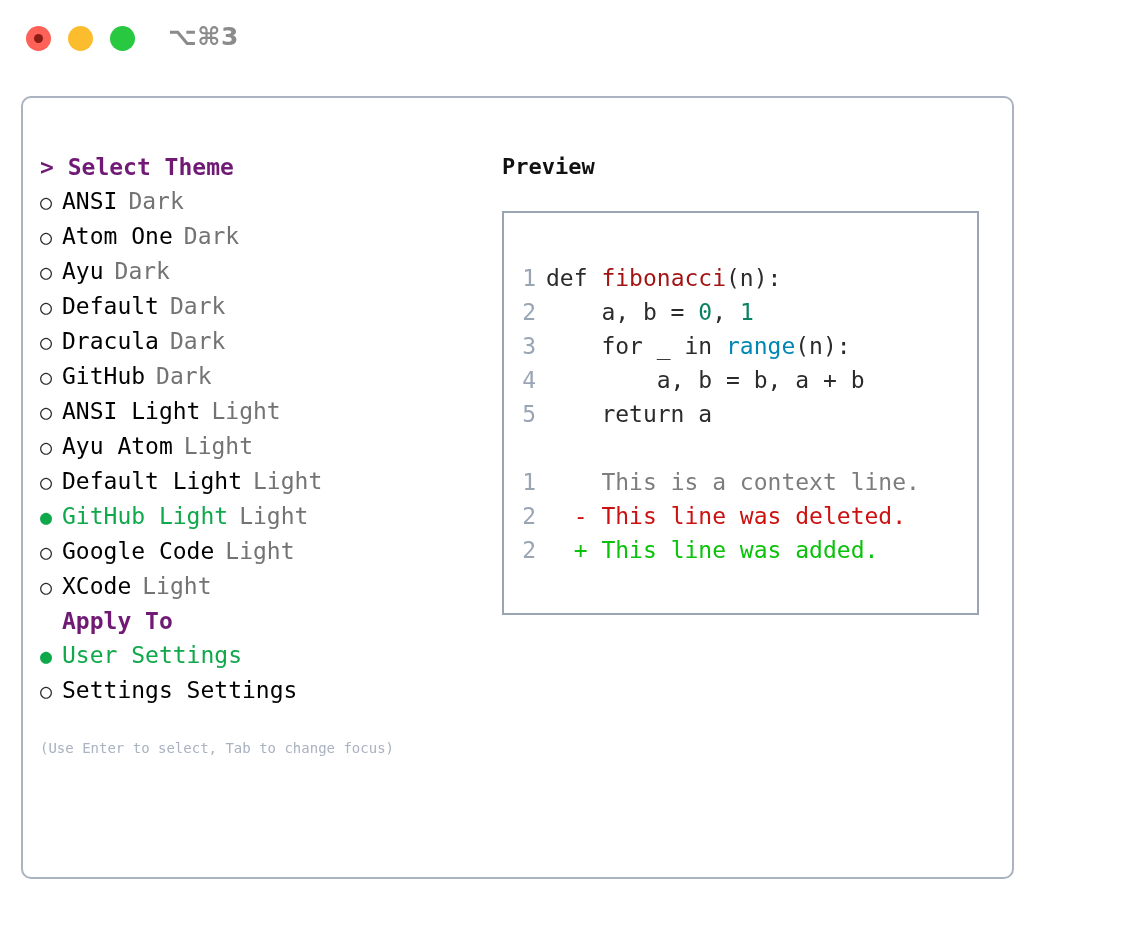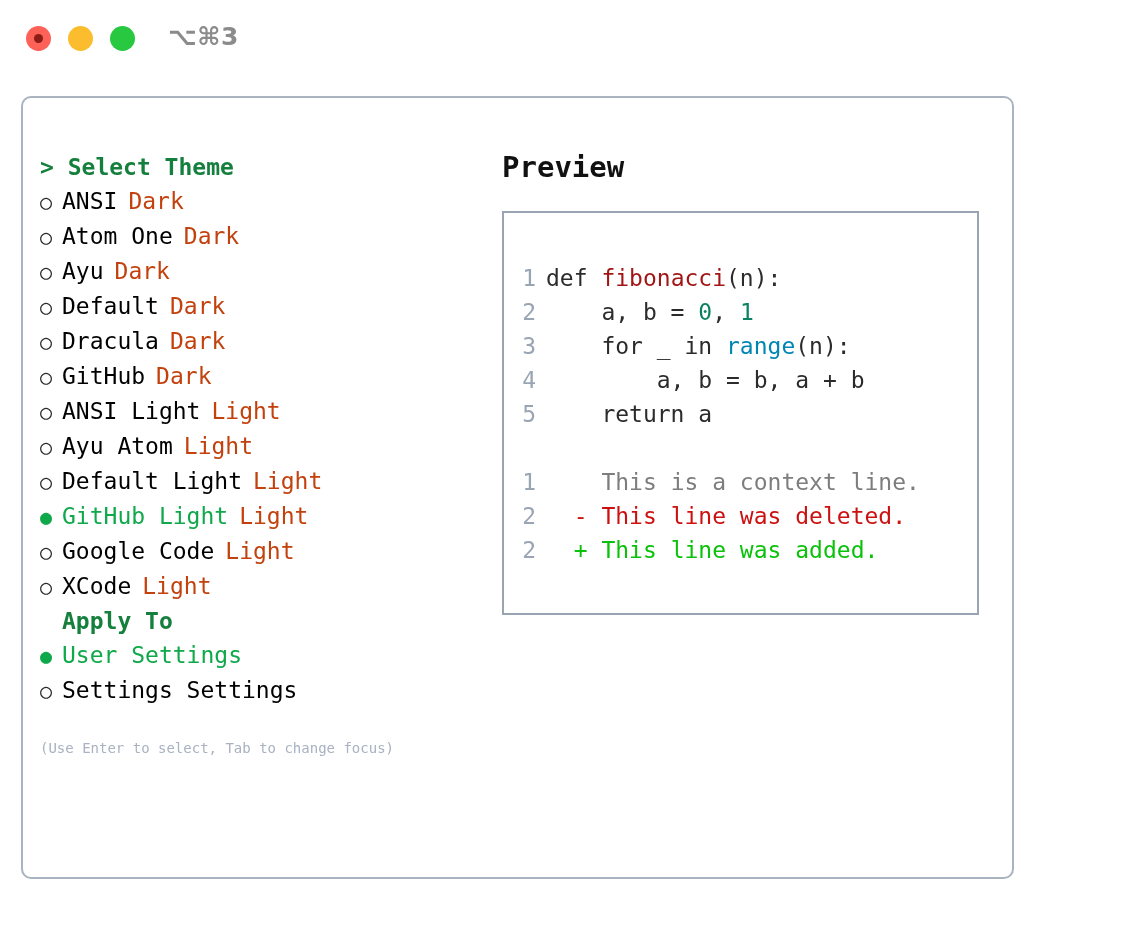--- a/index.html
+++ b/index.html
@@ -79,21 +79,21 @@
   
   #left-pane {
     position: absolute;
     left: 17px; top: 52px;
     width: 450px;
   }
 
   .section-header {
     font-size: 23px;
     font-weight: bold;
-    color: #15803d;
+    color: #701a75;
     line-height: 34px;
     white-space: pre;
   }
 
   .opt-row {
     display: flex;
     align-items: baseline;
     font-size: 23px;
     line-height: 34px;
     white-space: pre;
@@ -102,21 +102,21 @@
   .opt-bullet {
     width: 22px;
     flex: 0 0 22px;
     font-size: 20px;
     color: #2b2b2b;
   }
   .opt-row.selected .opt-bullet { color: #0FA84A; }
   .opt-label { color: #000000; }
   .opt-row.selected .opt-label { color: #0FA84A; }
   .opt-tag {
-    color: #c2410c;
+    color: #737373;
     padding-left: 11px;
   }
 
   #apply-block { }
   #apply-block .section-header { padding-left: 22px; font-weight: bold; }
 
   #hint {
     margin-top: 23px;
     font-size: 14px;
     line-height: 34px;
@@ -124,21 +124,21 @@
     width: 420px;
   }
 
   
   #right-pane {
     position: absolute;
     left: 479px; top: 52px;
     width: 490px;
   }
   #preview-title {
-    font-size: 29px;
+    font-size: 22px;
     font-weight: bold;
     color: #111111;
     line-height: 34px;
     white-space: pre;
   }
   #preview-box {
     margin-top: 27px;
     width: 477px;
     height: 404px;
     border: 2px solid #9aa5b4;

